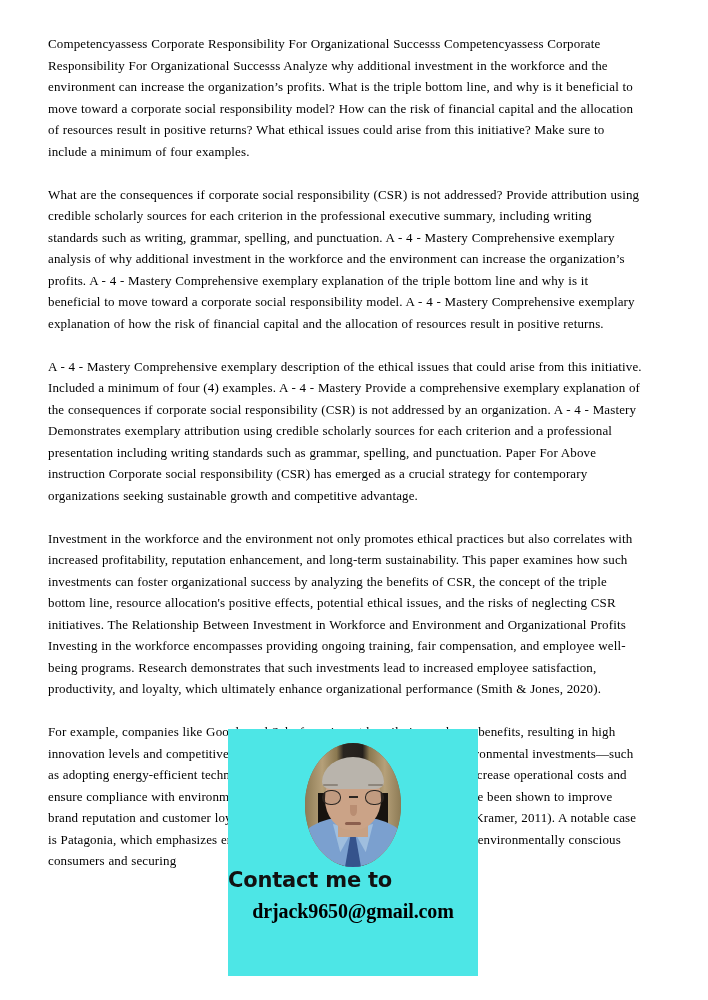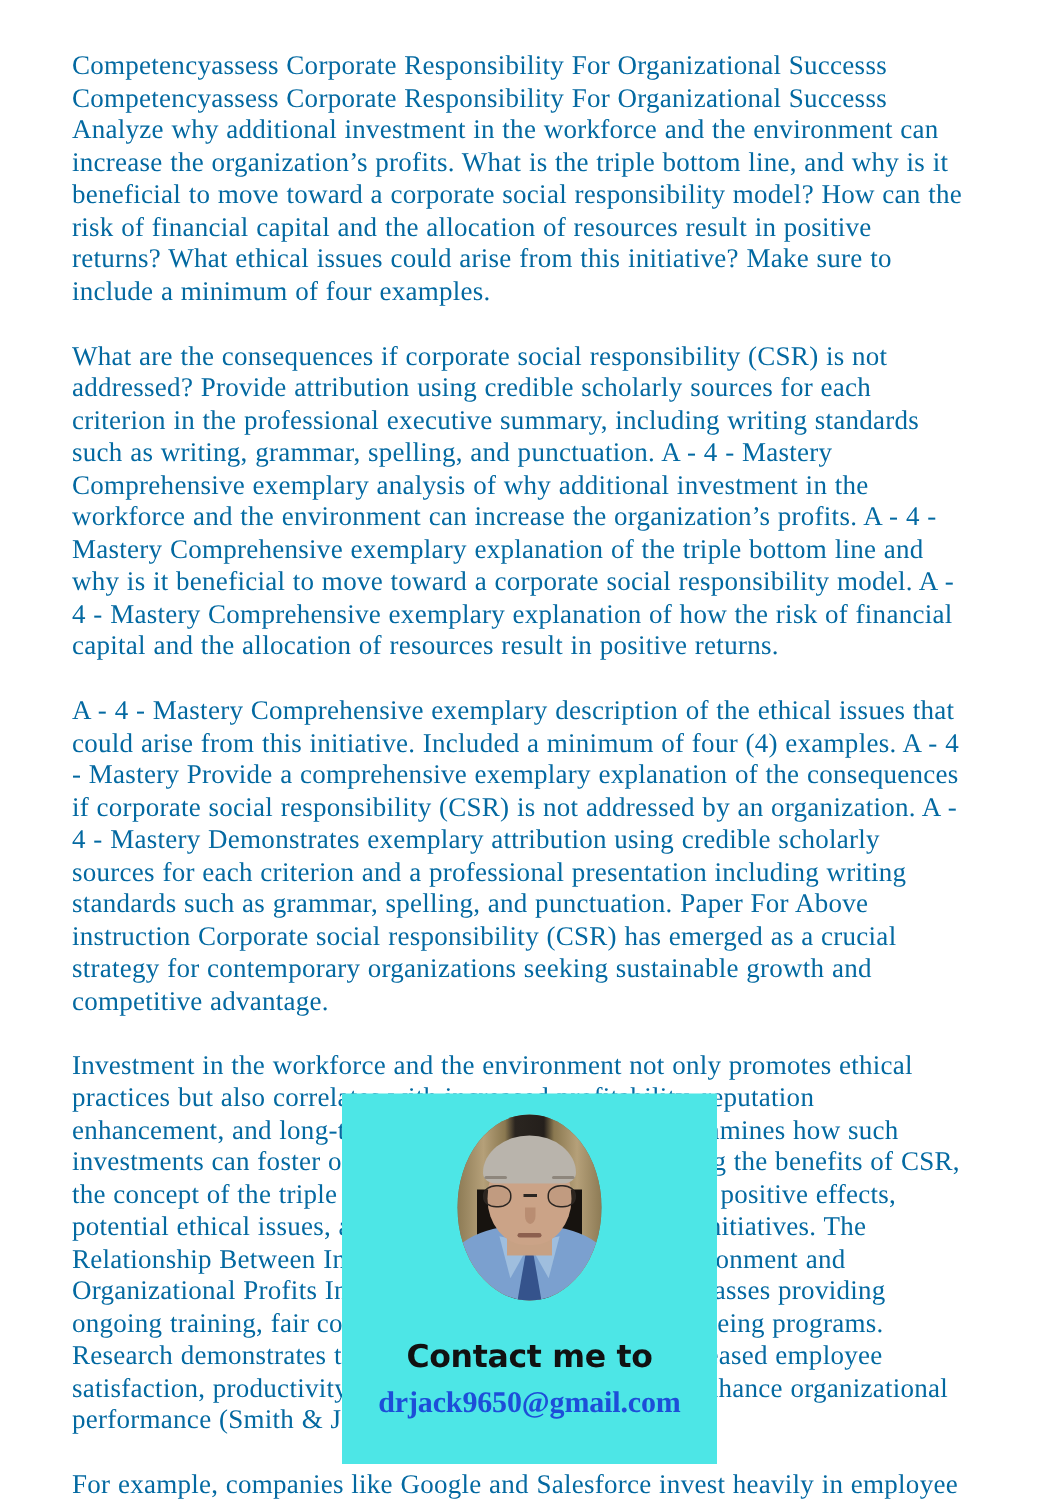--- a/index.html
+++ b/index.html
@@ -19,23 +19,23 @@
     overflow: hidden;
   }
   #doc-body {
     position: absolute;
     left: 48px;
     top: 33px;
     width: 594px;
   }
   .para {
     font-family: "Liberation Serif", "DejaVu Serif", serif;
-    font-size: 18px;
+    font-size: 13px;
     line-height: 21.5px;
-    color: #0369a1;
+    color: #000000;
     text-align: left;
     margin: 0 0 21.5px 0;
     letter-spacing: 0.01em;
     word-spacing: 0.02em;
   }
   .para:last-child { margin-bottom: 0; }
 
   
   #contact-overlay {
     position: absolute;
@@ -139,38 +139,37 @@
     width: 7px; height: 11px; margin-left: -3.5px;
     background: #b98d72; border-radius: 0 0 50% 50%;
   }
   .ph-mouth {
     position: absolute; left: 50%; top: 64%;
     width: 16px; height: 3px; margin-left: -8px;
     background: #8c5f4e; border-radius: 3px;
   }
 
   #contact-lines {
-    margin-top: 24px;
-    text-align: center;
+    margin-top: 0;
     width: 100%;
   }
   .contact-line {
     font-family: "DejaVu Sans", "Liberation Sans", sans-serif;
     font-size: 21px;
     font-weight: bold;
     color: #111111;
     line-height: 27px;
     letter-spacing: -0.2px;
   }
   #contact-email {
     margin-top: 6px;
     font-family: "Liberation Serif", "DejaVu Serif", serif;
     font-size: 20px;
     font-weight: bold;
-    color: #1d4ed8;
+    color: #000000;
     text-align: center;
     width: 100%;
     letter-spacing: -0.1px;
   }
 </style>
 </head>
 <body>
 
 <div id="page">
 

